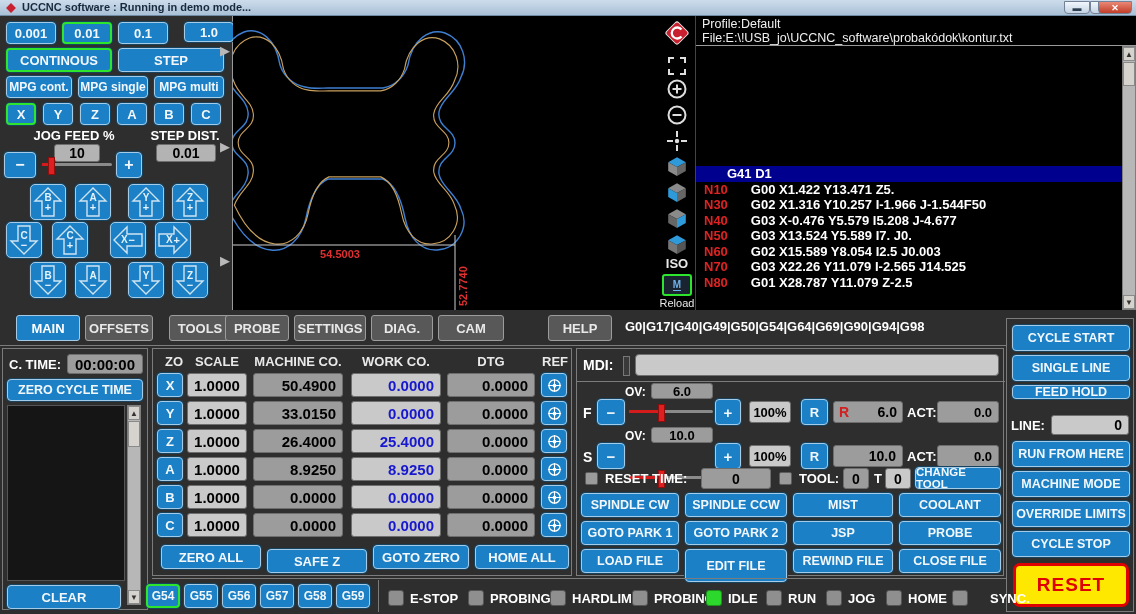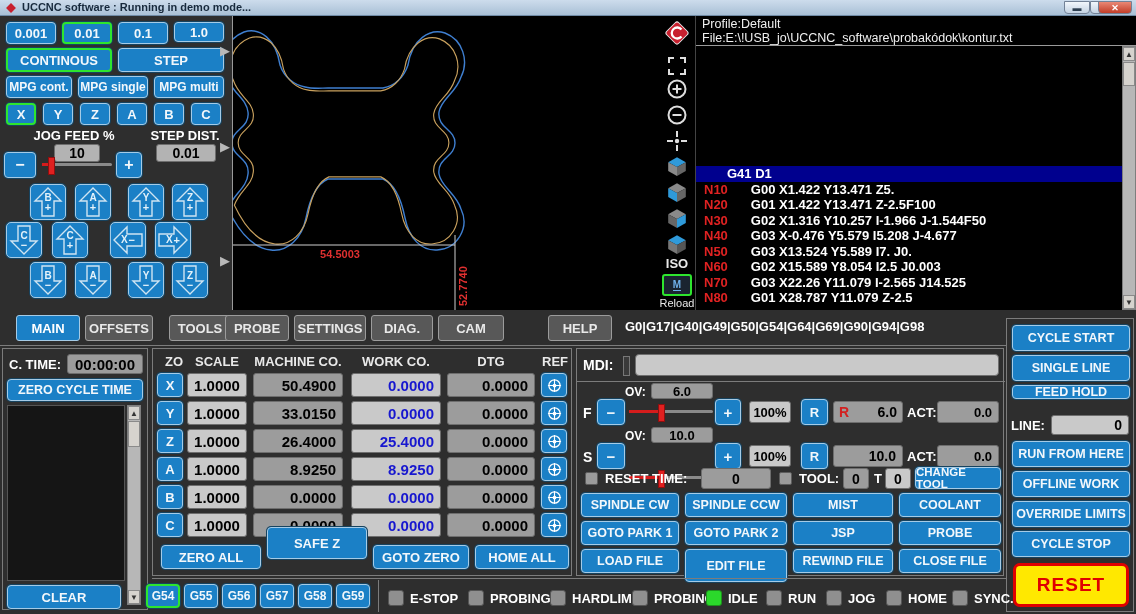--- a/index.html
+++ b/index.html
@@ -93,21 +93,21 @@
     <span class="ttl">UCCNC software : Running in demo mode...</span>
     <div class="winbtn" style="left:1064px;width:26px;">▬</div>
     <div class="winbtn" style="left:1090px;width:26px;">❐</div>
     <div class="winbtn close" style="left:1116px;width:18px;left:1100px;width:34px;left:1098px;">✕</div>
   </div>
 
   <div id="jog" class="abs">
     <div class="btn abs" style="left:6px;top:6px;width:50px;height:22px">0.001</div>
     <div class="btn gsel abs" style="left:62px;top:6px;width:50px;height:22px">0.01</div>
     <div class="btn abs" style="left:118px;top:6px;width:50px;height:22px">0.1</div>
-    <div class="btn abs" style="left:174px;top:6px;width:50px;height:20px">1.0</div>
+    <div class="btn abs" style="left:184px;top:6px;width:50px;height:20px">1.0</div>
 
     <div class="btn gsel abs" style="left:6px;top:32px;width:106px;height:24px">CONTINOUS</div>
     <div class="btn abs" style="left:118px;top:32px;width:106px;height:24px">STEP</div>
 
     <div class="btn abs" style="left:6px;top:60px;width:66px;height:22px;font-size:12px">MPG cont.</div>
     <div class="btn abs" style="left:78px;top:60px;width:70px;height:22px;font-size:12px">MPG single</div>
     <div class="btn abs" style="left:154px;top:60px;width:70px;height:22px;font-size:12px">MPG multi</div>
 
     <div class="btn gsel abs" style="left:6px;top:87px;width:30px;height:22px">X</div>
     <div class="btn abs" style="left:43px;top:87px;width:30px;height:22px">Y</div>
@@ -329,21 +329,20 @@
 
   <div id="gcode" class="abs">
     <div id="gchead">
       <div>Profile:Default</div>
       <div>File:E:\!USB_jo\UCCNC_software\probakódok\kontur.txt</div>
     </div>
     <div class="abs hline" style="left:0;top:29px;width:441px;background:#9a9a9a"></div>
     <div id="gclines">
       <div class="gline hl"><span class="gn"></span><span>G41 D1</span></div>
       <div class="gline"><span class="gn">N10</span><span>G00 X1.422 Y13.471 Z5.</span></div>
-      <div class="gline"><span class="gn">N20</span><span>G01 X1.422 Y13.471 Z-2.5F100</span></div>
       <div class="gline"><span class="gn">N30</span><span>G02 X1.316 Y10.257 I-1.966 J-1.544F50</span></div>
       <div class="gline"><span class="gn">N40</span><span>G03 X-0.476 Y5.579 I5.208 J-4.677</span></div>
       <div class="gline"><span class="gn">N50</span><span>G03 X13.524 Y5.589 I7. J0.</span></div>
       <div class="gline"><span class="gn">N60</span><span>G02 X15.589 Y8.054 I2.5 J0.003</span></div>
       <div class="gline"><span class="gn">N70</span><span>G03 X22.26 Y11.079 I-2.565 J14.525</span></div>
       <div class="gline"><span class="gn">N80</span><span>G01 X28.787 Y11.079 Z-2.5</span></div>
     </div>
     <div class="sb" style="left:426px;top:30px;width:14px;height:264px">
       <div class="ab" style="top:0">▲</div>
       <div class="th" style="top:15px;height:24px"></div>
@@ -456,21 +455,21 @@
     <div class="gbox dk right abs" style="left:294px;top:164px;width:88px;height:24px;font-size:15px">0.0000</div>
     <div class="btn refbtn" style="left:388px;top:164px">
         <svg width="15" height="15" viewBox="0 0 16 16">
           <circle cx="8" cy="8" r="6" fill="none" stroke="#fff" stroke-width="1.4"></circle>
           <path d="M8,1 V15 M1,8 H15" stroke="#fff" stroke-width="1.2"></path>
           <circle cx="8" cy="8" r="2" fill="#fff"></circle>
         </svg>
       </div>
 
     <div class="btn abs" style="left:8px;top:196px;width:100px;height:24px">ZERO ALL</div>
-    <div class="btn abs" style="left:114px;top:178px;width:100px;height:32px">SAFE Z</div>
+    <div class="btn abs" style="left:114px;top:200px;width:100px;height:24px">SAFE Z</div>
     <div class="btn abs" style="left:220px;top:196px;width:96px;height:24px">GOTO ZERO</div>
     <div class="btn abs" style="left:322px;top:196px;width:94px;height:24px">HOME ALL</div>
   </div>
 
   <div class="abs panel" style="left:576px;top:348px;width:428px;height:228px">
     <span class="lbl abs" style="left:6px;top:8px;font-size:14px">MDI:</span>
     <div class="abs" style="left:46px;top:7px;width:7px;height:20px;background:#3a3a3a;border:1px solid #777"></div>
     <div class="abs" style="left:58px;top:5px;width:364px;height:22px;background:#c9c9c9;border:1px solid #6e6e6e;border-radius:4px"></div>
     <div class="abs hline" style="left:0;top:32px;width:428px"></div>
 
@@ -533,21 +532,21 @@
     <div class="btn abs" style="left:322px;top:200px;width:102px;height:24px;font-size:12.5px">CLOSE FILE</div>
   </div>
 
   <div class="abs panel" style="left:1006px;top:318px;width:128px;height:294px">
     <div class="btn abs" style="left:5px;top:6px;width:118px;height:26px;font-size:12.5px">CYCLE START</div>
     <div class="btn abs" style="left:5px;top:36px;width:118px;height:26px;font-size:12.5px">SINGLE LINE</div>
     <div class="btn abs" style="left:5px;top:66px;width:118px;height:14px;font-size:12.5px">FEED HOLD</div>
     <span class="lbl abs" style="left:4px;top:99px">LINE:</span>
     <div class="gbox lt right abs" style="left:44px;top:96px;width:78px;height:20px">0</div>
     <div class="btn abs" style="left:5px;top:122px;width:118px;height:26px;font-size:12.5px">RUN FROM HERE</div>
-    <div class="btn abs" style="left:5px;top:152px;width:118px;height:26px;font-size:12.5px">OFFLINE WORK</div>
+    <div class="btn abs" style="left:5px;top:152px;width:118px;height:26px;font-size:12.5px">MACHINE MODE</div>
     <div class="btn abs" style="left:5px;top:182px;width:118px;height:26px;font-size:12.5px">OVERRIDE LIMITS</div>
     <div class="btn abs" style="left:5px;top:212px;width:118px;height:26px;font-size:12.5px">CYCLE STOP</div>
     <div id="resetbtn" class="abs" style="left:6px;top:244px;width:116px;height:44px">RESET</div>
   </div>
 
   <div class="abs hline" style="left:152px;top:578px;width:854px"></div>
   <div class="btn gsel abs" style="left:146px;top:584px;width:34px;height:24px;font-size:12px">G54</div>
   <div class="btn abs" style="left:184px;top:584px;width:34px;height:24px;font-size:12px">G55</div>
   <div class="btn abs" style="left:222px;top:584px;width:34px;height:24px;font-size:12px">G56</div>
   <div class="btn abs" style="left:260px;top:584px;width:34px;height:24px;font-size:12px">G57</div>
@@ -580,18 +579,18 @@
     <span class="lbl">RUN</span>
   </div>
   <div class="abs" style="left:826px;top:590px;display:flex;align-items:center;gap:6px">
     <div class="led" data-on="false"></div>
     <span class="lbl">JOG</span>
   </div>
   <div class="abs" style="left:886px;top:590px;display:flex;align-items:center;gap:6px">
     <div class="led" data-on="false"></div>
     <span class="lbl">HOME</span>
   </div>
-  <div class="abs" style="left:952px;top:590px;display:flex;align-items:center;gap:6px">
+  <div class="abs" style="left:952px;top:590px;display:flex;align-items:center;gap:22px">
     <div class="led" data-on="false"></div>
     <span class="lbl">SYNC.</span>
   </div>
 
 </div>
 
 </body></html>

